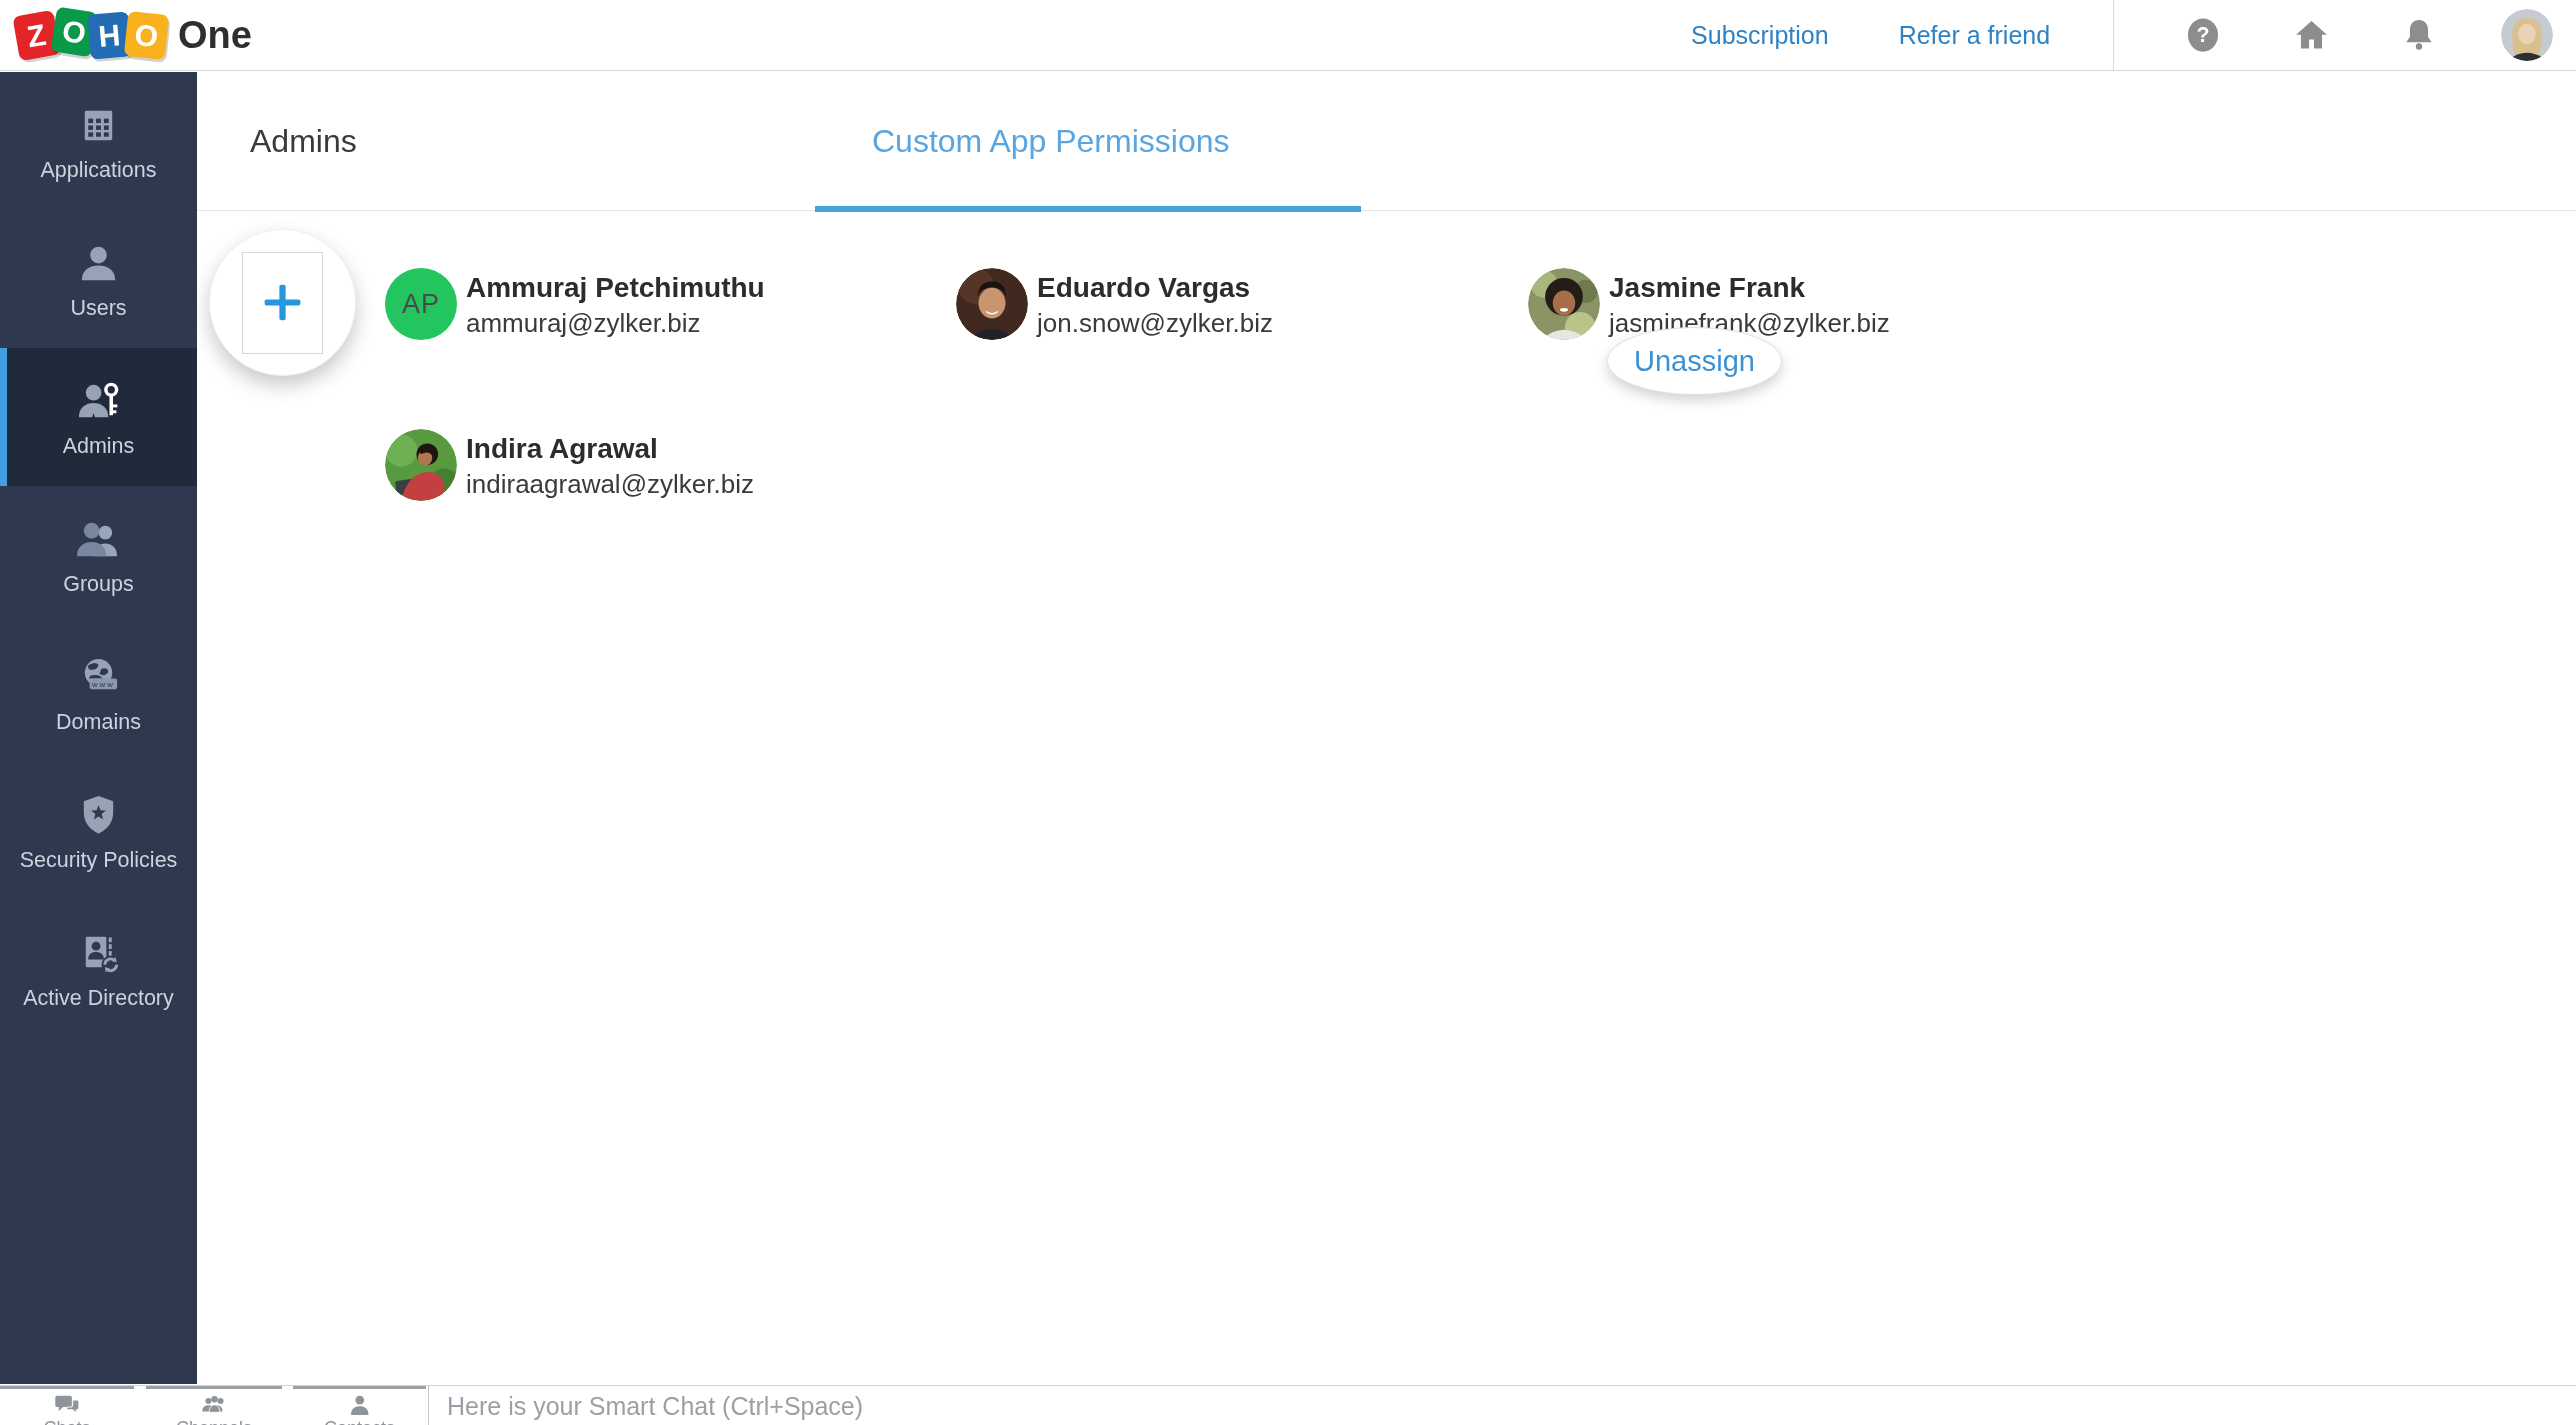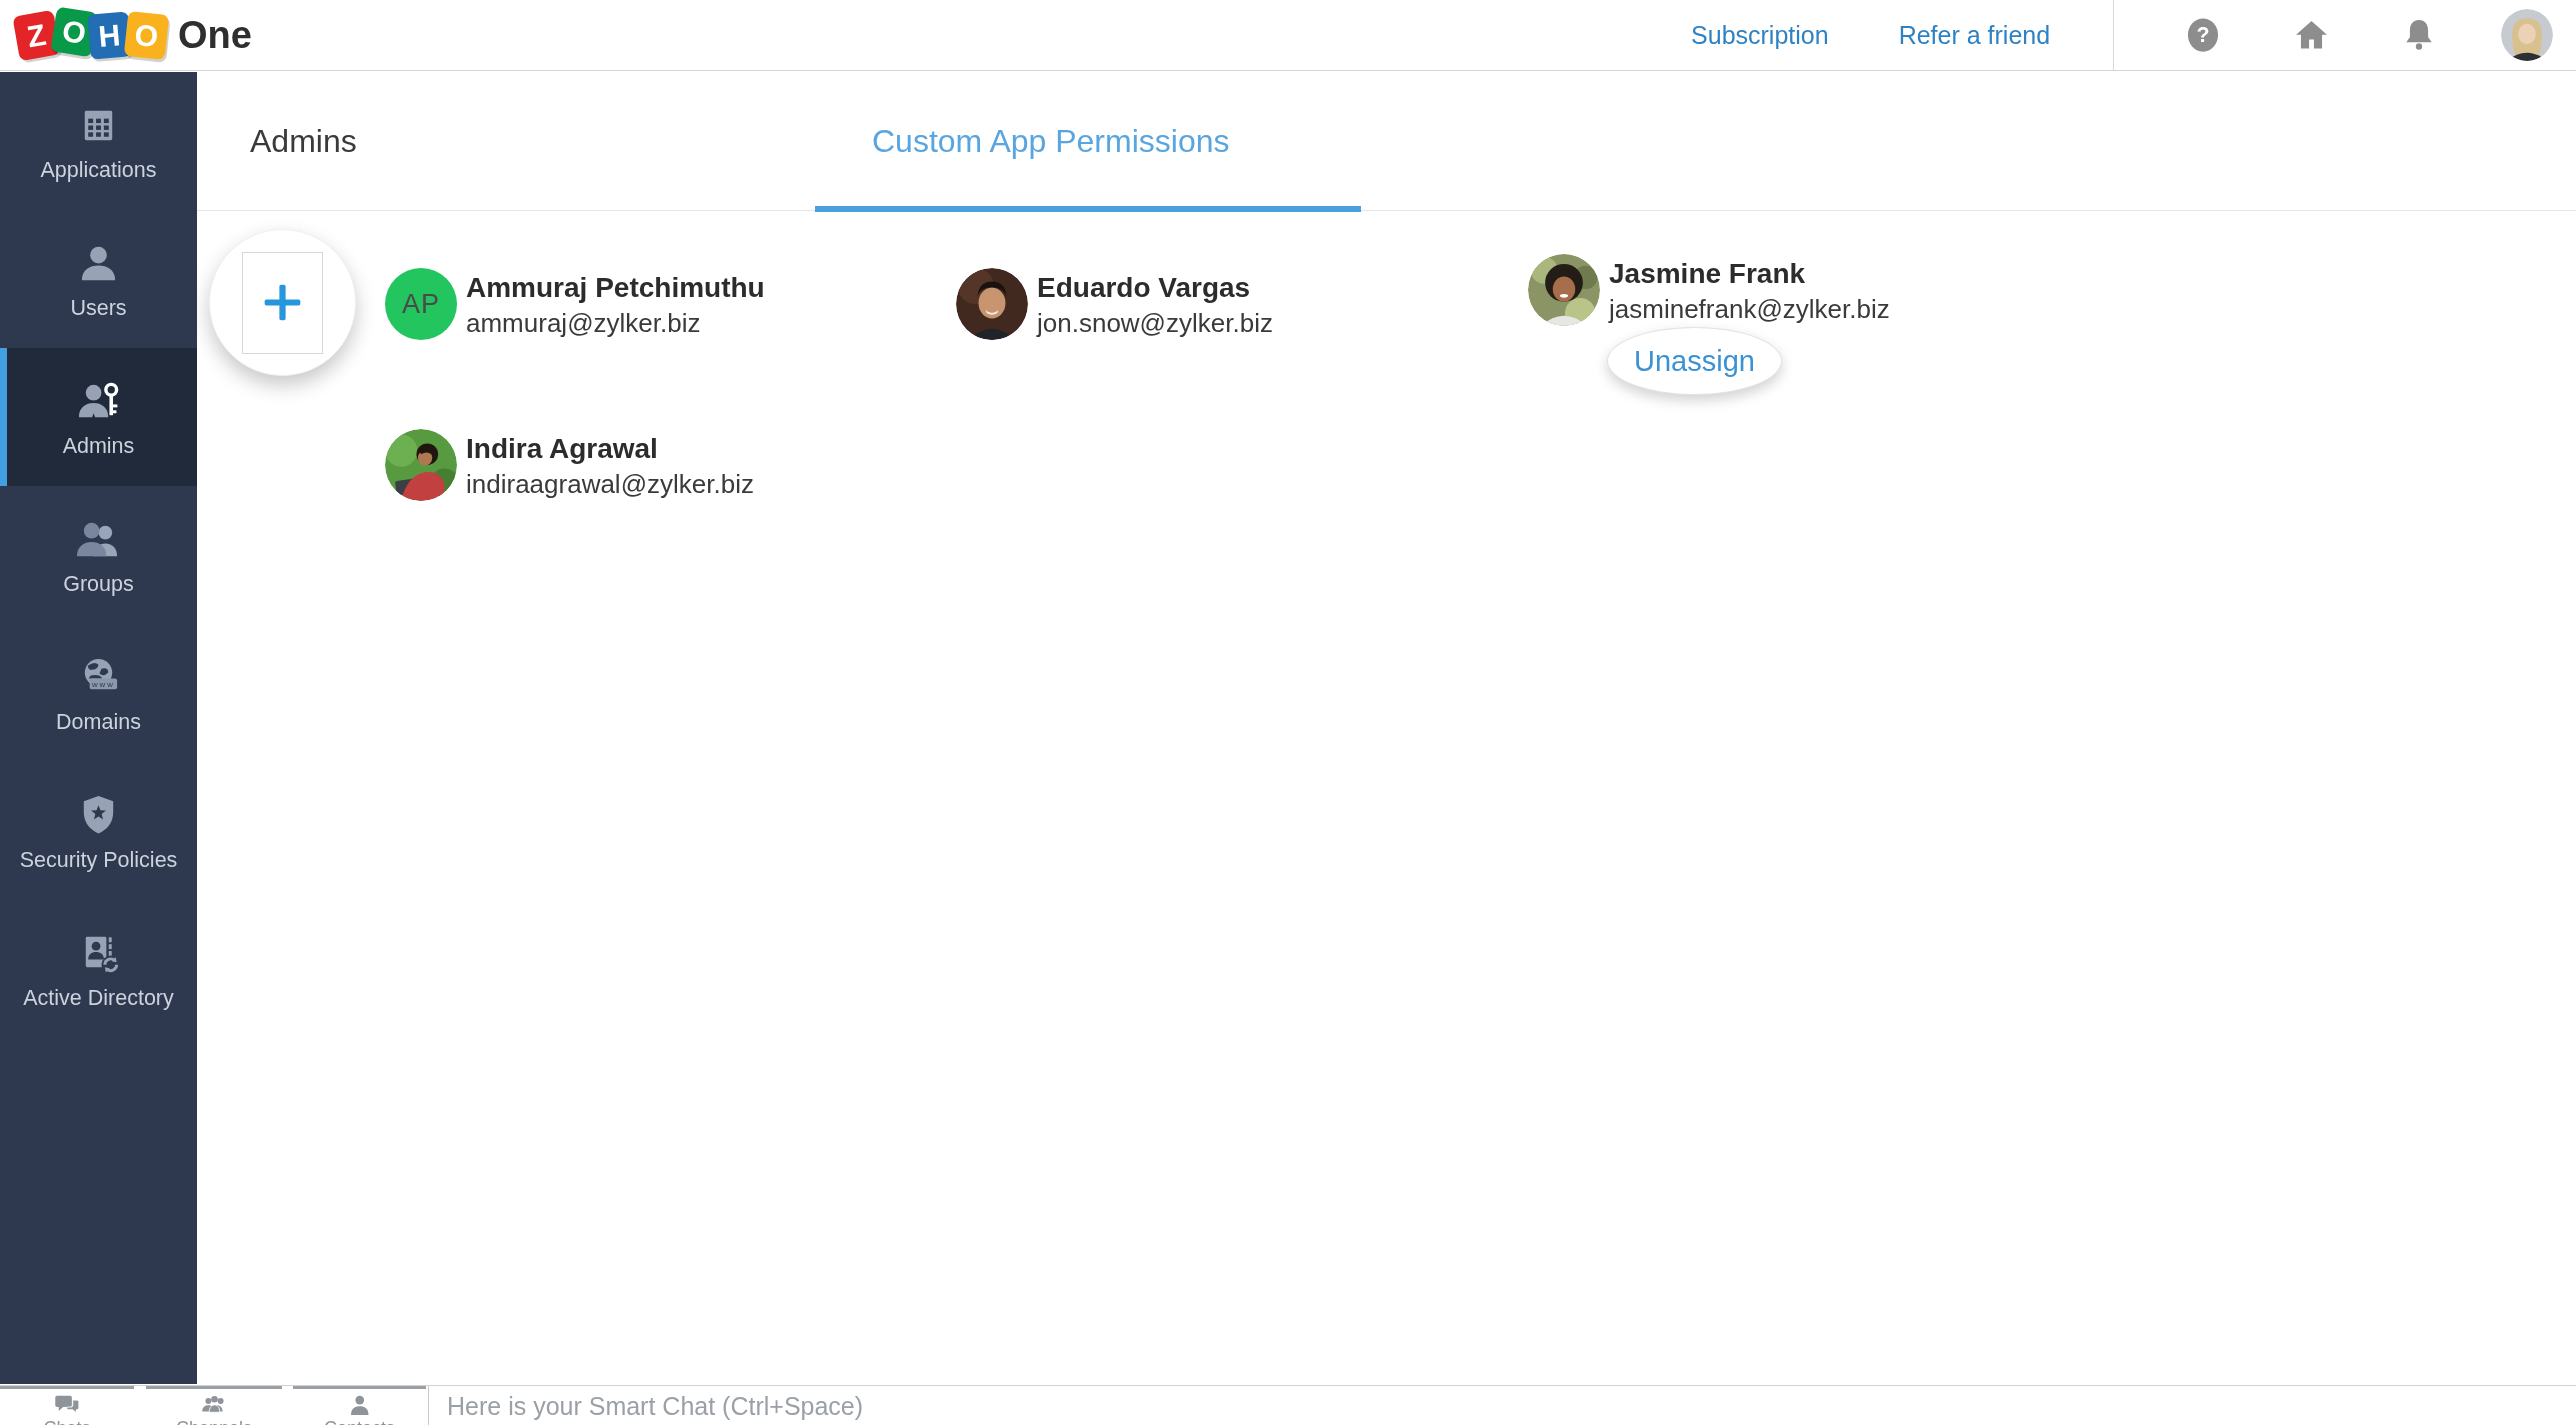--- a/index.html
+++ b/index.html
@@ -270,21 +270,21 @@
             <path d="M14 80 Q40 55 66 80 Z" fill="#20242a"></path>
           </g>
         </svg>
       </div>
       <div class="card-text">
         <div class="card-name">Eduardo Vargas</div>
         <div class="card-email">jon.snow@zylker.biz</div>
       </div>
     </div>
 
-    <div class="user-card" style="left:1331px;top:41px;">
+    <div class="user-card" style="left:1331px;top:55px;">
       <div class="avatar">
         <svg width="72" height="72" viewBox="0 0 80 80">
           <defs>
               <clipPath id="avJa">
                 <circle cx="40" cy="40" r="40"></circle>
               </clipPath>
             </defs>
           <g clip-path="url(#avJa)">
             <rect width="80" height="80" fill="#8a9465"></rect>
             <circle cx="18" cy="18" r="15" fill="#a9b77d"></circle>

